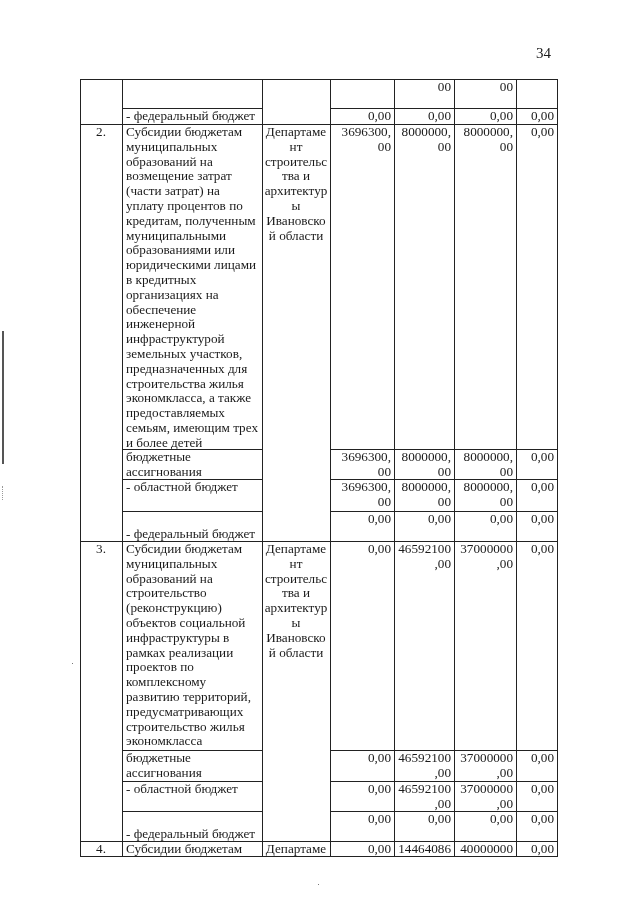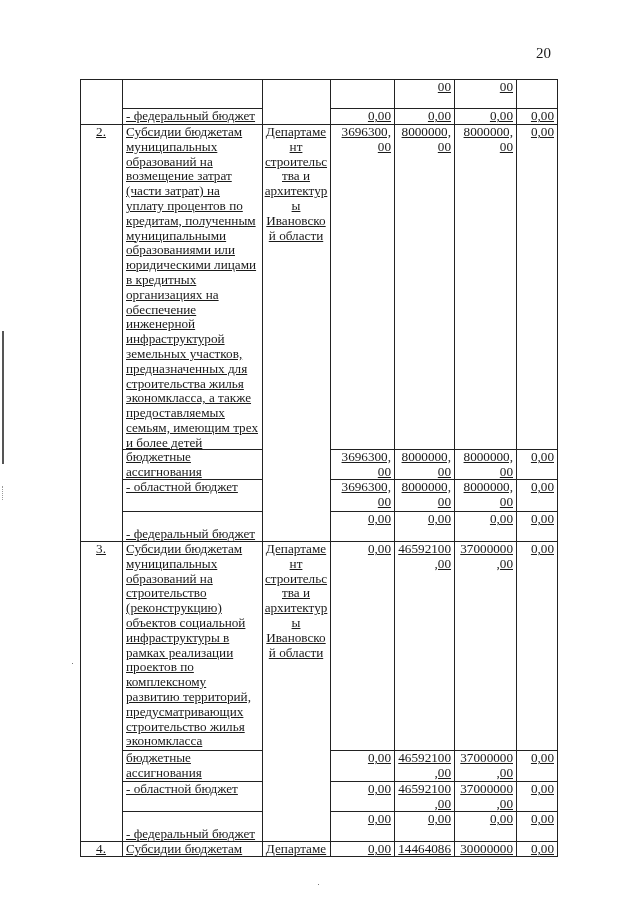--- a/index.html
+++ b/index.html
@@ -4,30 +4,30 @@
 <style>
   html, body { margin: 0; padding: 0; background: #ffffff; }
   body { width: 640px; height: 905px; position: relative; overflow: hidden;
          font-family: "Liberation Serif", "DejaVu Serif", serif; color: #1a1a1a; }
   .page-num { position: absolute; left: 536px; top: 45px; font-size: 15px; }
   .margin-bar { position: absolute; left: 2px; top: 331px; width: 2px; height: 133px; background: #555; }
   .margin-dots { position: absolute; left: 2px; top: 486px; width: 1px; height: 14px;
                  border-left: 1px dotted #999; }
   .speck { position: absolute; width: 1px; height: 1px; background: #777; }
   .cell { position: absolute; box-sizing: border-box; font-size: 13.2px; line-height: 14.8px;
-          padding: 1px 3px 0 4px; white-space: pre-line; overflow: hidden; text-decoration: underline; }
+          padding: 1px 3px 0 4px; white-space: pre-line; overflow: hidden; }
   .num { text-align: right; padding-right: 3px; }
   .ctr { text-align: center; padding-left: 1px; padding-right: 1px; }
   .hl { position: absolute; height: 1px; background: #222; }
   .vl { position: absolute; width: 1px; background: #222; }
 </style>
 </head>
 <body>
 
-<div class="page-num">20</div>
+<div class="page-num">34</div>
 <div class="margin-bar"></div>
 <div class="margin-dots"></div>
 <div class="speck" style="left:318px;top:884px;"></div>
 <div class="speck" style="left:72px;top:663px;"></div>
 
 <div>
 
   <div class="cell num" style="left:394px;top:79px;width:60px;height:29px;">00</div>
   <div class="cell num" style="left:454px;top:79px;width:62px;height:29px;">00</div>
   <div class="cell" style="left:122px;top:108px;width:140px;height:16px;">- федеральный бюджет</div>
@@ -157,21 +157,21 @@
   <div class="cell num" style="left:330px;top:811px;width:64px;height:30px;">0,00</div>
   <div class="cell num" style="left:394px;top:811px;width:60px;height:30px;">0,00</div>
   <div class="cell num" style="left:454px;top:811px;width:62px;height:30px;">0,00</div>
   <div class="cell num" style="left:516px;top:811px;width:41px;height:30px;">0,00</div>
 
   <div class="cell ctr" style="left:80px;top:841px;width:42px;height:15px;">4.</div>
   <div class="cell" style="left:122px;top:841px;width:140px;height:15px;">Субсидии бюджетам</div>
   <div class="cell ctr" style="left:262px;top:841px;width:68px;height:15px;">Департаме</div>
   <div class="cell num" style="left:330px;top:841px;width:64px;height:15px;">0,00</div>
   <div class="cell num" style="left:394px;top:841px;width:60px;height:15px;">14464086</div>
-  <div class="cell num" style="left:454px;top:841px;width:62px;height:15px;">30000000</div>
+  <div class="cell num" style="left:454px;top:841px;width:62px;height:15px;">40000000</div>
   <div class="cell num" style="left:516px;top:841px;width:41px;height:15px;">0,00</div>
 
   <div class="vl" style="left:80px;top:79px;height:778px;"></div>
   <div class="vl" style="left:122px;top:79px;height:778px;"></div>
   <div class="vl" style="left:262px;top:79px;height:778px;"></div>
   <div class="vl" style="left:330px;top:79px;height:778px;"></div>
   <div class="vl" style="left:394px;top:79px;height:778px;"></div>
   <div class="vl" style="left:454px;top:79px;height:778px;"></div>
   <div class="vl" style="left:516px;top:79px;height:778px;"></div>
   <div class="vl" style="left:557px;top:79px;height:778px;"></div>

